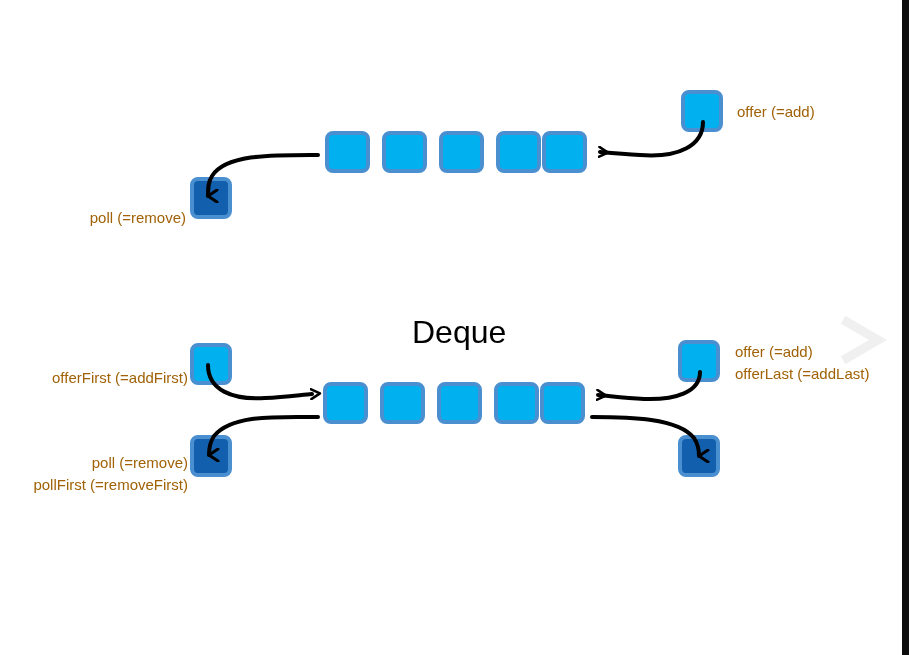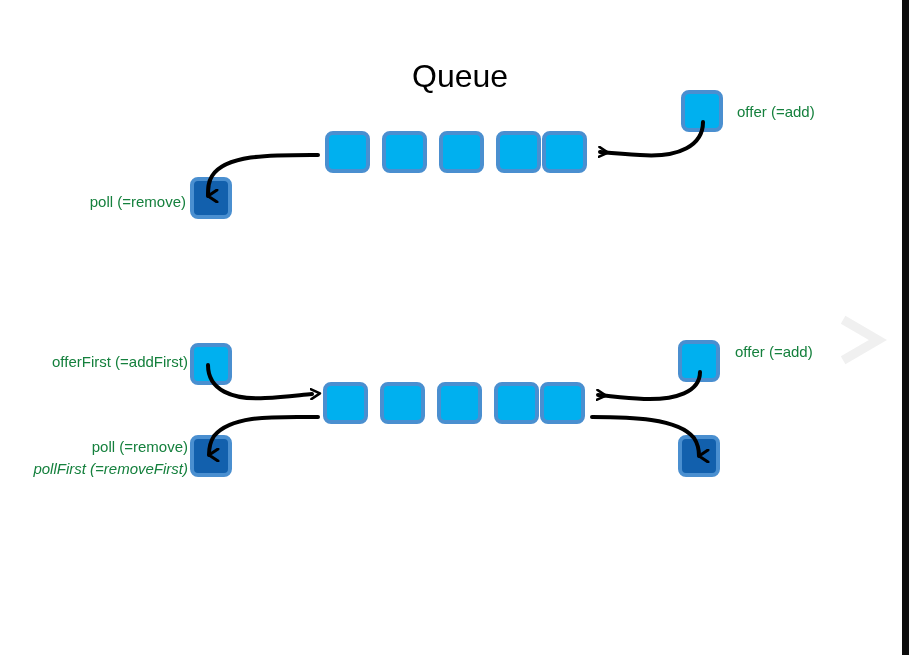--- a/index.html
+++ b/index.html
@@ -63,70 +63,71 @@
     background: #1260ad;
     border: 4px solid #4a8fd0;
     border-radius: 8px;
   }
 
   .label {
     position: absolute;
     font-family: "Liberation Sans", sans-serif;
     font-size: 15px;
     font-weight: 400;
-    color: #15803d;
+    color: #a16207;
     white-space: nowrap;
     line-height: 22px;
   }
-  .label.right-align { text-align: right; }
+  .label.right-align { text-align: right; margin-top: 16px; }
 
   svg.arrows {
     position: absolute;
     left: 0;
     top: 0;
     width: 909px;
     height: 655px;
     pointer-events: none;
   }
 </style>
 </head>
 <body>
 
 <div id="canvas">
 
-  <div class="section-title" id="queue-title">Queue</div>
 
   <div class="cell" style="left:325px; top:131px;"></div>
   <div class="cell" style="left:382px; top:131px;"></div>
   <div class="cell" style="left:439px; top:131px;"></div>
   <div class="cell" style="left:496px; top:131px;"></div>
   <div class="cell" style="left:542px; top:131px;"></div>
 
   <div class="node-light" style="left:681px; top:90px;"></div>
   <div class="label" style="left:737px; top:101px;">offer (=add)</div>
 
   <div class="node-dark" style="left:190px; top:177px;"></div>
   <div class="label right-align" style="left:36px; top:191px; width:150px;">poll (=remove)</div>
 
+  <div class="section-title" id="deque-title">Deque</div>
 
   <div class="cell" style="left:323px; top:382px;"></div>
   <div class="cell" style="left:380px; top:382px;"></div>
   <div class="cell" style="left:437px; top:382px;"></div>
   <div class="cell" style="left:494px; top:382px;"></div>
   <div class="cell" style="left:540px; top:382px;"></div>
 
   <div class="node-light" style="left:190px; top:343px;"></div>
   <div class="label right-align" style="left:20px; top:351px; width:168px;text-align:right;">offerFirst (=addFirst)</div>
 
   <div class="node-dark" style="left:190px; top:435px;"></div>
   <div class="label right-align" style="left:10px; top:436px; width:178px;">poll (=remove)</div>
-  <div class="label right-align" style="left:10px; top:458px; width:178px;font-style:italic;">pollFirst (=removeFirst)</div>
+  <div class="label right-align" style="left:10px; top:458px; width:178px;">pollFirst (=removeFirst)</div>
 
   <div class="node-light" style="left:678px; top:340px;"></div>
   <div class="label" style="left:735px; top:341px;">offer (=add)</div>
+  <div class="label" style="left:735px; top:363px;">offerLast (=addLast)</div>
 
   <div class="node-dark" style="left:678px; top:435px;"></div>
 
   <svg class="arrows" viewBox="0 0 909 655">
     <defs>
       <marker id="ah-left" markerWidth="12" markerHeight="12" refX="10" refY="6" orient="auto" markerUnits="userSpaceOnUse">
         <path d="M11,1 L2,6 L11,11" fill="none" stroke="#000" stroke-width="2.6" stroke-linecap="round" stroke-linejoin="round"></path>
       </marker>
       <marker id="ah-right" markerWidth="12" markerHeight="12" refX="2" refY="6" orient="auto" markerUnits="userSpaceOnUse">
         <path d="M1,1 L10,6 L1,11" fill="none" stroke="#000" stroke-width="2.6" stroke-linecap="round" stroke-linejoin="round"></path>

